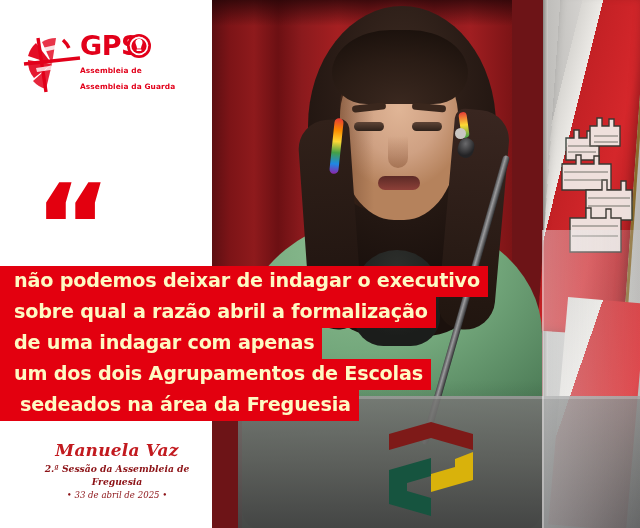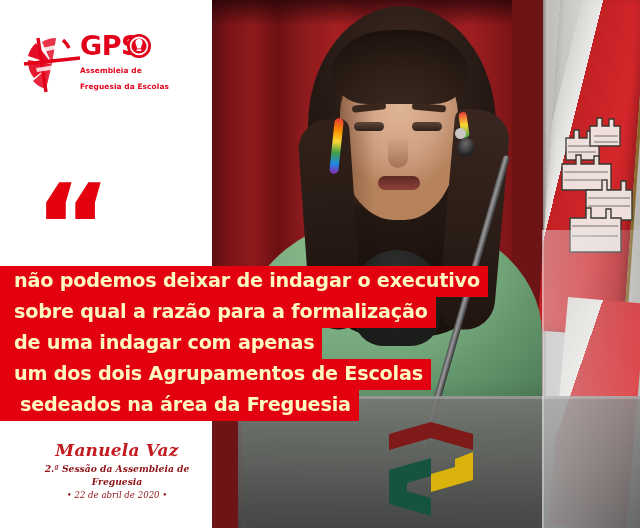--- a/index.html
+++ b/index.html
@@ -435,44 +435,44 @@
       </g>
       <g fill="#ffffff">
         <path d="M20 14 l18 -4 l1 4 l-18 4z" opacity=".85"></path>
         <path d="M14 34 l20 -3 l1 4 l-20 3z" opacity=".8"></path>
       </g>
     </svg>
 
     <div class="logo-text">
       <div class="gps-word">GPS</div>
       <div class="logo-sub">Assembleia de</div>
-      <div class="logo-sub">Freguesia da Escolas</div>
+      <div class="logo-sub">Assembleia da Guarda</div>
     </div>
 
     <svg class="logo-seal" viewBox="0 0 26 26">
       <circle cx="13" cy="13" r="12" fill="#e2001a"></circle>
       <circle cx="13" cy="13" r="9.2" fill="#ffffff"></circle>
       <circle cx="13" cy="13" r="7.6" fill="#e2001a"></circle>
       <path d="M13 6 c2.6 0 4 2 3.4 4.4 c-.5 2 -1.4 3 -1.4 5.2 h-4 c0-2.2-.9-3.2-1.4-5.2 C9 8 10.4 6 13 6z" fill="#ffffff"></path>
       <rect x="10.6" y="16.4" width="4.8" height="1.6" fill="#ffffff"></rect>
       <g stroke="#ffffff" stroke-width=".7" fill="none">
         <path d="M4 13 a9 9 0 0 1 18 0"></path>
       </g>
     </svg>
   </div>
 
   <div id="quote-mark">“</div>
 
   <div id="quote-lines">
     <div class="qline"><span>não podemos deixar de indagar o executivo</span></div>
-    <div class="qline"><span>sobre qual a razão para a formalização</span></div>
+    <div class="qline"><span>sobre qual a razão abril a formalização</span></div>
     <div class="qline"><span>de uma indagar com apenas</span></div>
     <div class="qline"><span>um dos dois Agrupamentos de Escolas</span></div>
     <div class="qline indent"><span>sedeados na área da Freguesia</span></div>
   </div>
 
   <div id="attribution">
     <div class="speaker">Manuela Vaz</div>
     <div class="session">2.ª Sessão da Assembleia de Freguesia</div>
-    <div class="date">• 22 de abril de 2020 •</div>
+    <div class="date">• 33 de abril de 2025 •</div>
   </div>
 
 </div>
 
 </body></html>

